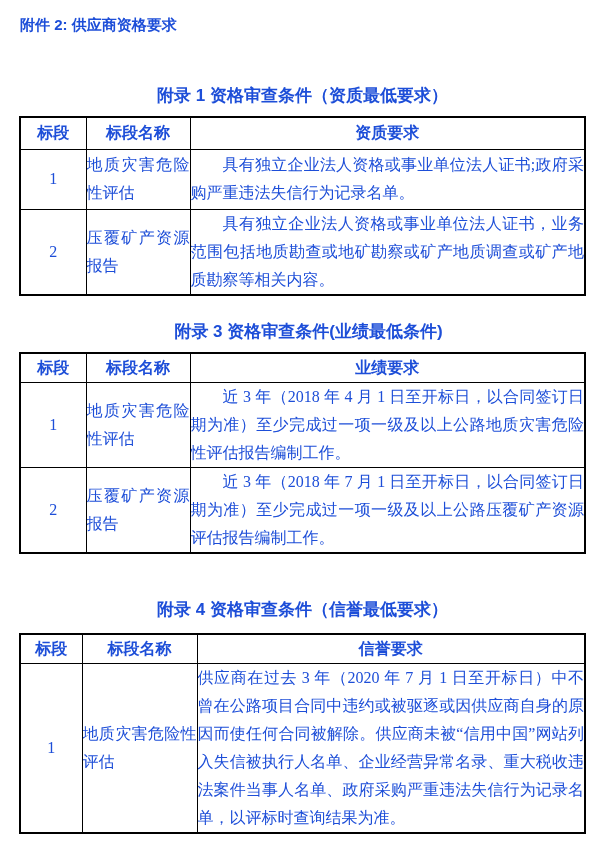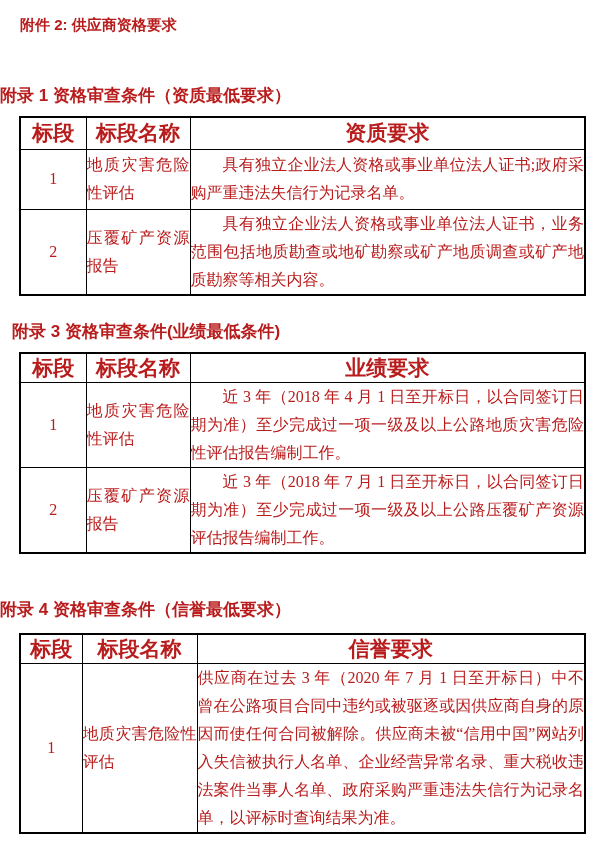--- a/index.html
+++ b/index.html
@@ -5,33 +5,34 @@
   html, body {
     margin: 0;
     padding: 0;
     background: #ffffff;
   }
   .page {
     position: relative;
     width: 605px;
     height: 841px;
     background: #ffffff;
-    color: #b91c1c;
+    color: #1d4ed8;
     font-family: "Liberation Serif", serif;
     overflow: hidden;
   }
   .doc-title {
     padding-top: 16px;
     margin-left: 20px;
     font-family: "Liberation Sans", sans-serif;
     font-weight: bold;
     font-size: 15px;
     line-height: 18px;
   }
   .section-heading {
+    text-align: center;
     font-family: "Liberation Sans", sans-serif;
     font-weight: bold;
     font-size: 17px;
     line-height: 20px;
   }
   .sh-1 { margin-top: 52px; }
   .sh-2 { margin-top: 26px; padding-left: 12px; }
   .sh-3 { margin-top: 46px; }
   table.req-table {
     margin: 10px auto 0 auto;
@@ -47,21 +48,21 @@
     vertical-align: middle;
     font-size: 16px;
     line-height: 28px;
     padding: 0;
     overflow: hidden;
     font-family: Liberation Serif, serif;
   }
   table.req-table th {
     font-family: "Liberation Sans", sans-serif;
     font-weight: bold;
-    font-size: 21px;
+    font-size: 16px;
     text-align: center;
   }
   tr.hdr-row { height: 32px; }
   tr.hdr-row-sm { height: 28px; }
   td.c-no { text-align: center; }
   td.c-name {
     text-align: justify;
     padding: 2px 4px 2px 7px;
   }
   td.c-req {

